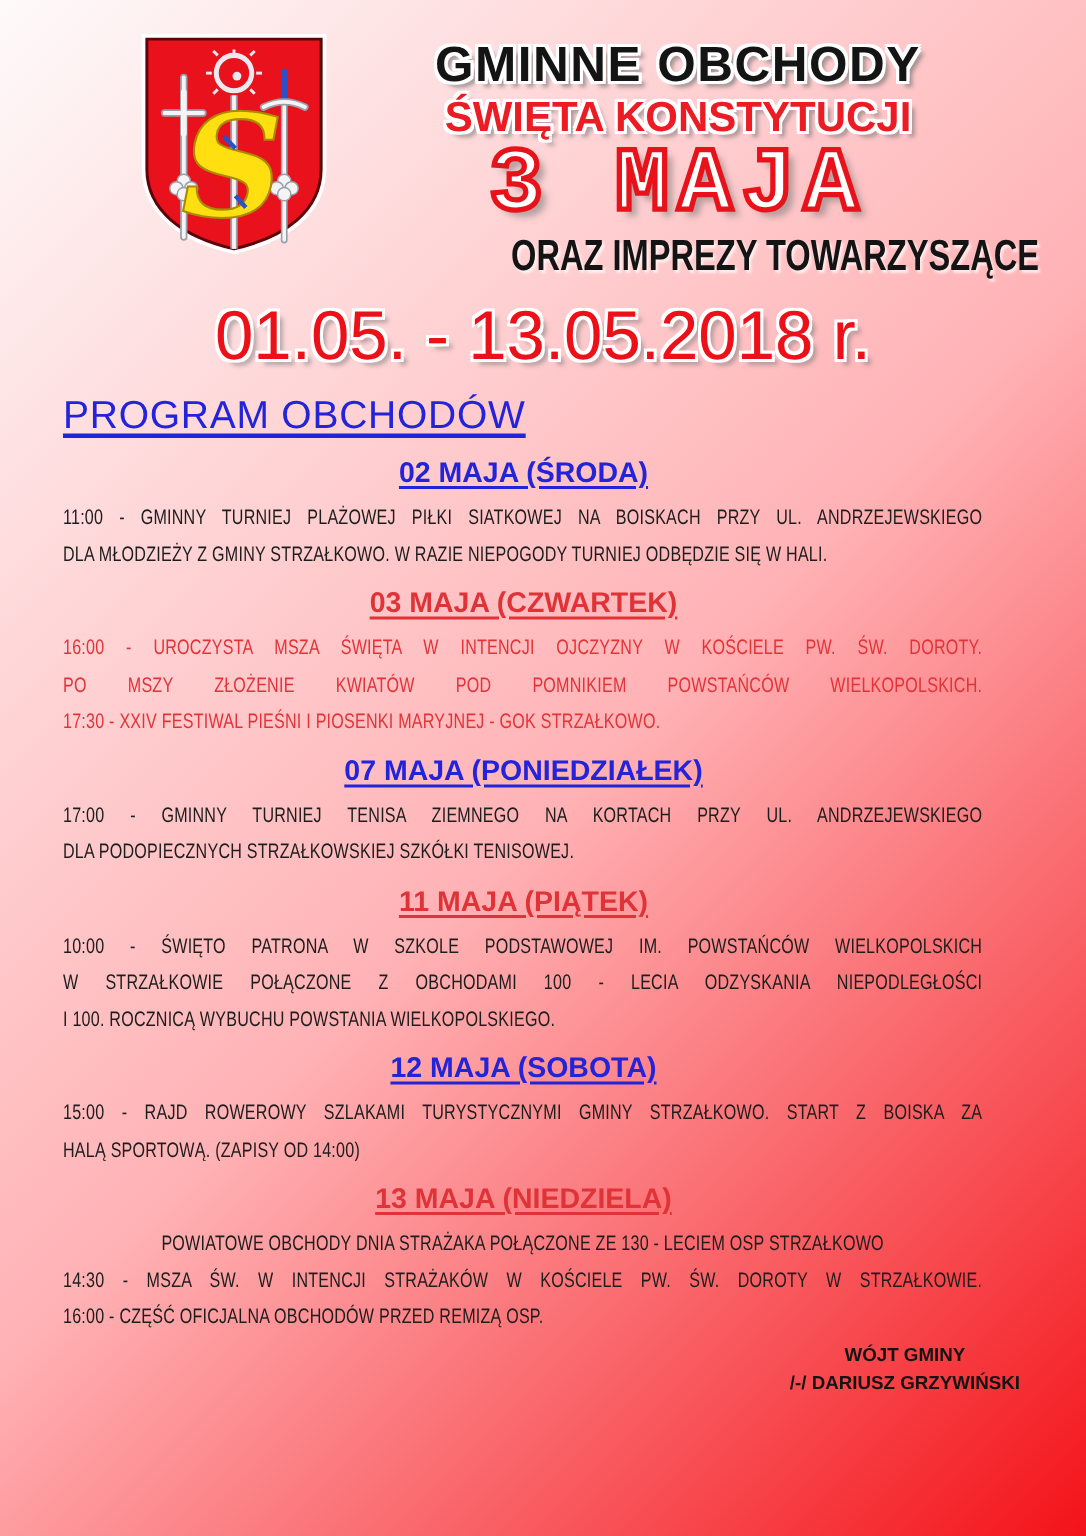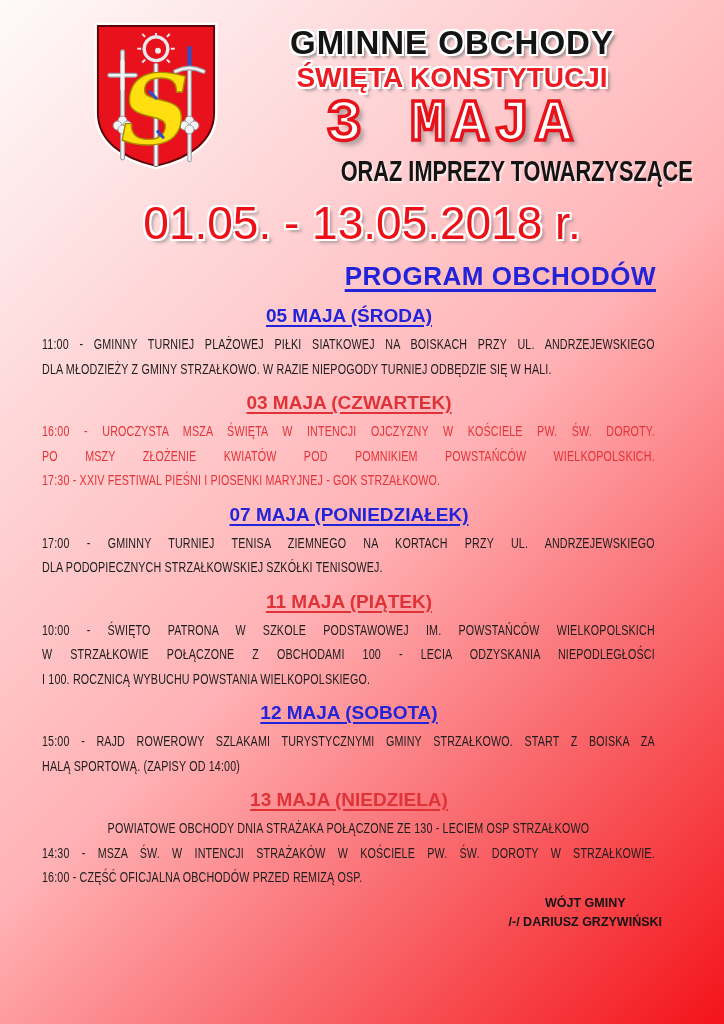--- a/index.html
+++ b/index.html
@@ -40,41 +40,41 @@
   .date {
     margin-top:5px; text-align:center; font-size:46px; font-weight:normal; color:#ec1018;
     line-height:52px; white-space:nowrap;
     text-shadow:-2px -2px 0 #fff,2px -2px 0 #fff,-2px 2px 0 #fff,2px 2px 0 #fff,
       4px 4px 3px rgba(120,120,120,.55);
   }
 
   
   .content { width:614px; margin-left:42px; }
   .program-title {
-    margin-top:9px; text-align:right; font-size:26px; font-weight:bold; color:#2323d9;
+    margin-top:9px; text-align:left; font-size:26px; font-weight:normal; color:#2323d9;
     text-decoration:underline; text-decoration-thickness:2.5px; text-underline-offset:4px;
     line-height:36px; letter-spacing:.5px;
   }
   .sec-h {
     margin:10px 0 4px 0; text-align:center; font-size:19px; font-weight:bold; line-height:24px;
     text-decoration:underline; text-decoration-thickness:2px; text-underline-offset:3px;
   }
   .h-blue { color:#2323d9; }
   .h-red  { color:#df3338; }
   .sec-body {
     width:800px; transform:scaleX(.766); transform-origin:0 0;
     font-size:14px; line-height:24.5px; color:#1d1d1d; letter-spacing:.2px;
   }
   .sec-body.red-text { color:#e23338; }
   .jline { text-align:justify; text-align-last:justify; }
   .pline { text-align:left; }
   .cline { text-align:center; }
 
   
-  .signature { margin-top:4px; display:flex; justify-content:flex-end; padding-right:62px; }
+  .signature { margin-top:4px; display:flex; justify-content:flex-end; padding-right:44px; }
   .sig-inner { text-align:center; font-size:12.5px; font-weight:bold; line-height:19px; color:#141414; }
 </style>
 </head>
 <body>
 
 <div class="page">
 
   <div class="header">
     <svg class="coa" viewBox="0 0 130 150" xmlns="http://www.w3.org/2000/svg">
       <path d="M6,4 L124,4 L124,92 C124,120 100,138 65,146 C30,138 6,120 6,92 Z" fill="none" stroke="#ffffff" stroke-width="7"></path>
@@ -139,21 +139,21 @@
     </div>
   </div>
 
   <div class="date">01.05. - 13.05.2018 r.</div>
 
   <div class="content">
     <div class="program-title">PROGRAM OBCHODÓW</div>
 
 
     <div>
-      <div class="sec-h h-blue">05 MAJA (ŚRODA)</div>
+      <div class="sec-h h-blue">02 MAJA (ŚRODA)</div>
       <div class="sec-body">
         <div class="jline">11:00 - GMINNY TURNIEJ PLAŻOWEJ PIŁKI SIATKOWEJ NA BOISKACH PRZY UL. ANDRZEJEWSKIEGO</div>
         <div class="pline">DLA MŁODZIEŻY Z GMINY STRZAŁKOWO. W RAZIE NIEPOGODY TURNIEJ ODBĘDZIE SIĘ W HALI.</div>
       </div>
     </div>
 
     <div>
       <div class="sec-h h-red">03 MAJA (CZWARTEK)</div>
       <div class="sec-body red-text">
         <div class="jline">16:00 - UROCZYSTA MSZA ŚWIĘTA W INTENCJI OJCZYZNY W KOŚCIELE PW. ŚW. DOROTY.</div>

